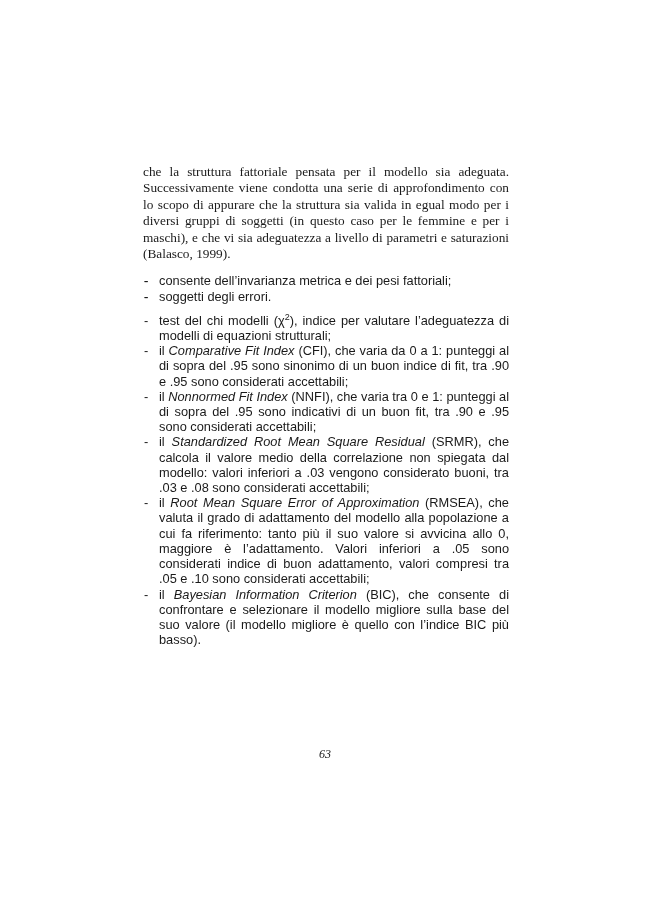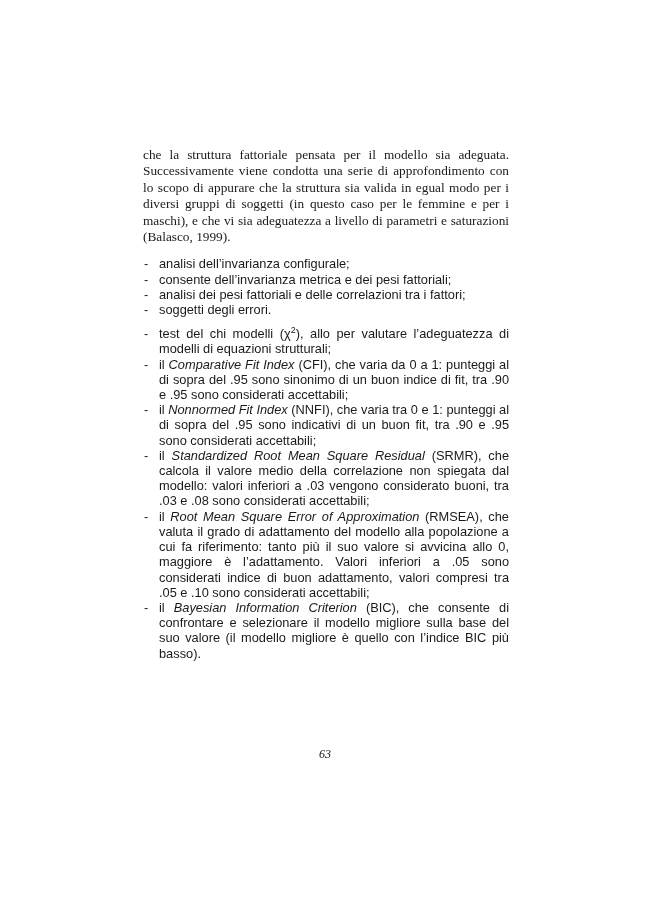--- a/index.html
+++ b/index.html
@@ -11,21 +11,21 @@
     position: relative;
     width: 650px;
     height: 920px;
     background: #ffffff;
     overflow: hidden;
     color: #1a1a1a;
   }
   .text-block {
     position: absolute;
     left: 143px;
-    top: 147px;
+    top: 164px;
     width: 366px;
   }
   .serif {
     font-family: "Liberation Serif", serif;
     font-size: 13.3px;
     line-height: 16.4px;
     text-align: justify;
     margin: 0;
   }
   .indent {
@@ -72,27 +72,27 @@
     color: #1a1a1a;
   }
 </style>
 </head>
 <body>
 
 <div class="page">
   <div class="text-block">
     <p class="serif">che la struttura fattoriale pensata per il modello sia adeguata. Successivamente viene condotta una serie di approfondimento con lo scopo di appurare che la struttura sia valida in egual modo per i diversi gruppi di soggetti (in questo caso per le femmine e per i maschi), e che vi sia adeguatezza a livello di parametri e saturazioni (Balasco, 1999).</p>
     <ul class="list" id="steps-list">
-        <li><span class="dash">-</span><span>analisi dell’invarianza configurale;</span></li>
+        <li><span class="dash">-</span></li>
         <li><span class="dash">-</span><span>consente dell’invarianza metrica e dei pesi fattoriali;</span></li>
-        <li><span class="dash">-</span><span>analisi dei pesi fattoriali e delle correlazioni tra i fattori;</span></li>
+        <li><span class="dash">-</span></li>
         <li><span class="dash">-</span><span>soggetti degli errori.</span></li>
       </ul>
     <ul class="list" id="indices-list">
-        <li><span class="dash">-</span><span>test del chi modelli (χ</span><sup>2</sup><span>), allo per valutare l’adeguatezza di modelli di equazioni strutturali;</span></li>
+        <li><span class="dash">-</span><span>test del chi modelli (χ</span><sup>2</sup><span>), indice per valutare l’adeguatezza di modelli di equazioni strutturali;</span></li>
         <li><span class="dash">-</span><span>il </span><i>Comparative Fit Index</i><span> (CFI), che varia da 0 a 1: punteggi al di sopra del .95 sono sinonimo di un buon indice di fit, tra .90 e .95 sono considerati accettabili;</span></li>
         <li><span class="dash">-</span><span>il </span><i>Nonnormed Fit Index</i><span> (NNFI), che varia tra 0 e 1: punteggi al di sopra del .95 sono indicativi di un buon fit, tra .90 e .95 sono considerati accettabili;</span></li>
         <li><span class="dash">-</span><span>il </span><i>Standardized Root Mean Square Residual</i><span> (SRMR), che calcola il valore medio della correlazione non spiegata dal modello: valori inferiori a .03 vengono considerato buoni, tra .03 e .08 sono considerati accettabili;</span></li>
         <li><span class="dash">-</span><span>il </span><i>Root Mean Square Error of Approximation</i><span> (RMSEA), che valuta il grado di adattamento del modello alla popolazione a cui fa riferimento: tanto più il suo valore si avvicina allo 0, maggiore è l’adattamento. Valori inferiori a .05 sono considerati indice di buon adattamento, valori compresi tra .05 e .10 sono considerati accettabili;</span></li>
         <li><span class="dash">-</span><span>il </span><i>Bayesian Information Criterion</i><span> (BIC), che consente di confrontare e selezionare il modello migliore sulla base del suo valore (il modello migliore è quello con l’indice BIC più basso).</span></li>
       </ul>
   </div>
   <div class="page-number">63</div>
 </div>
 

